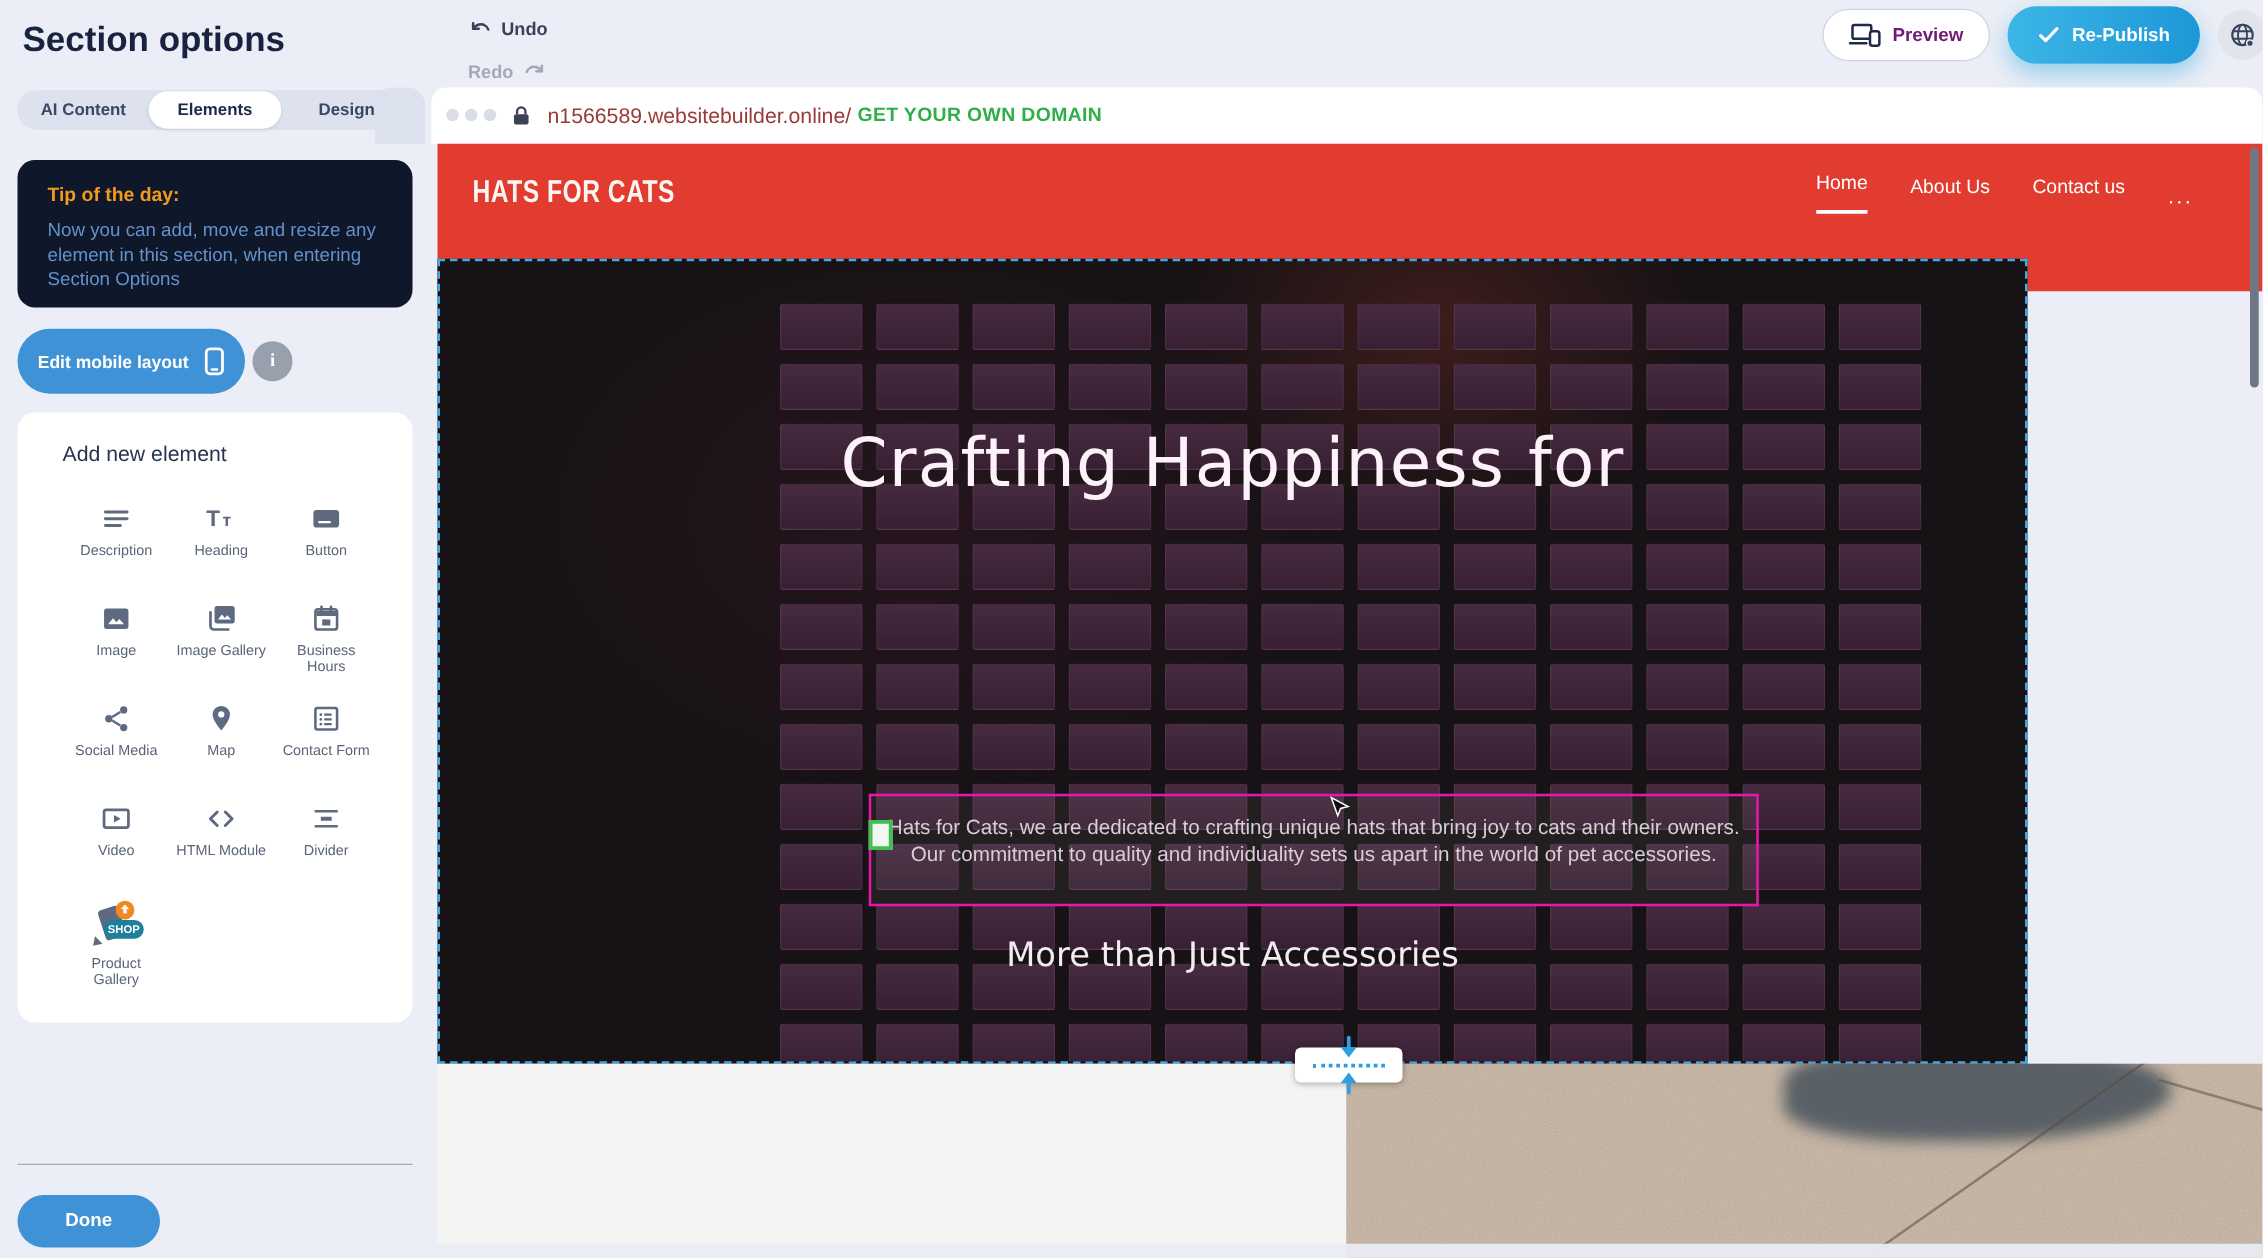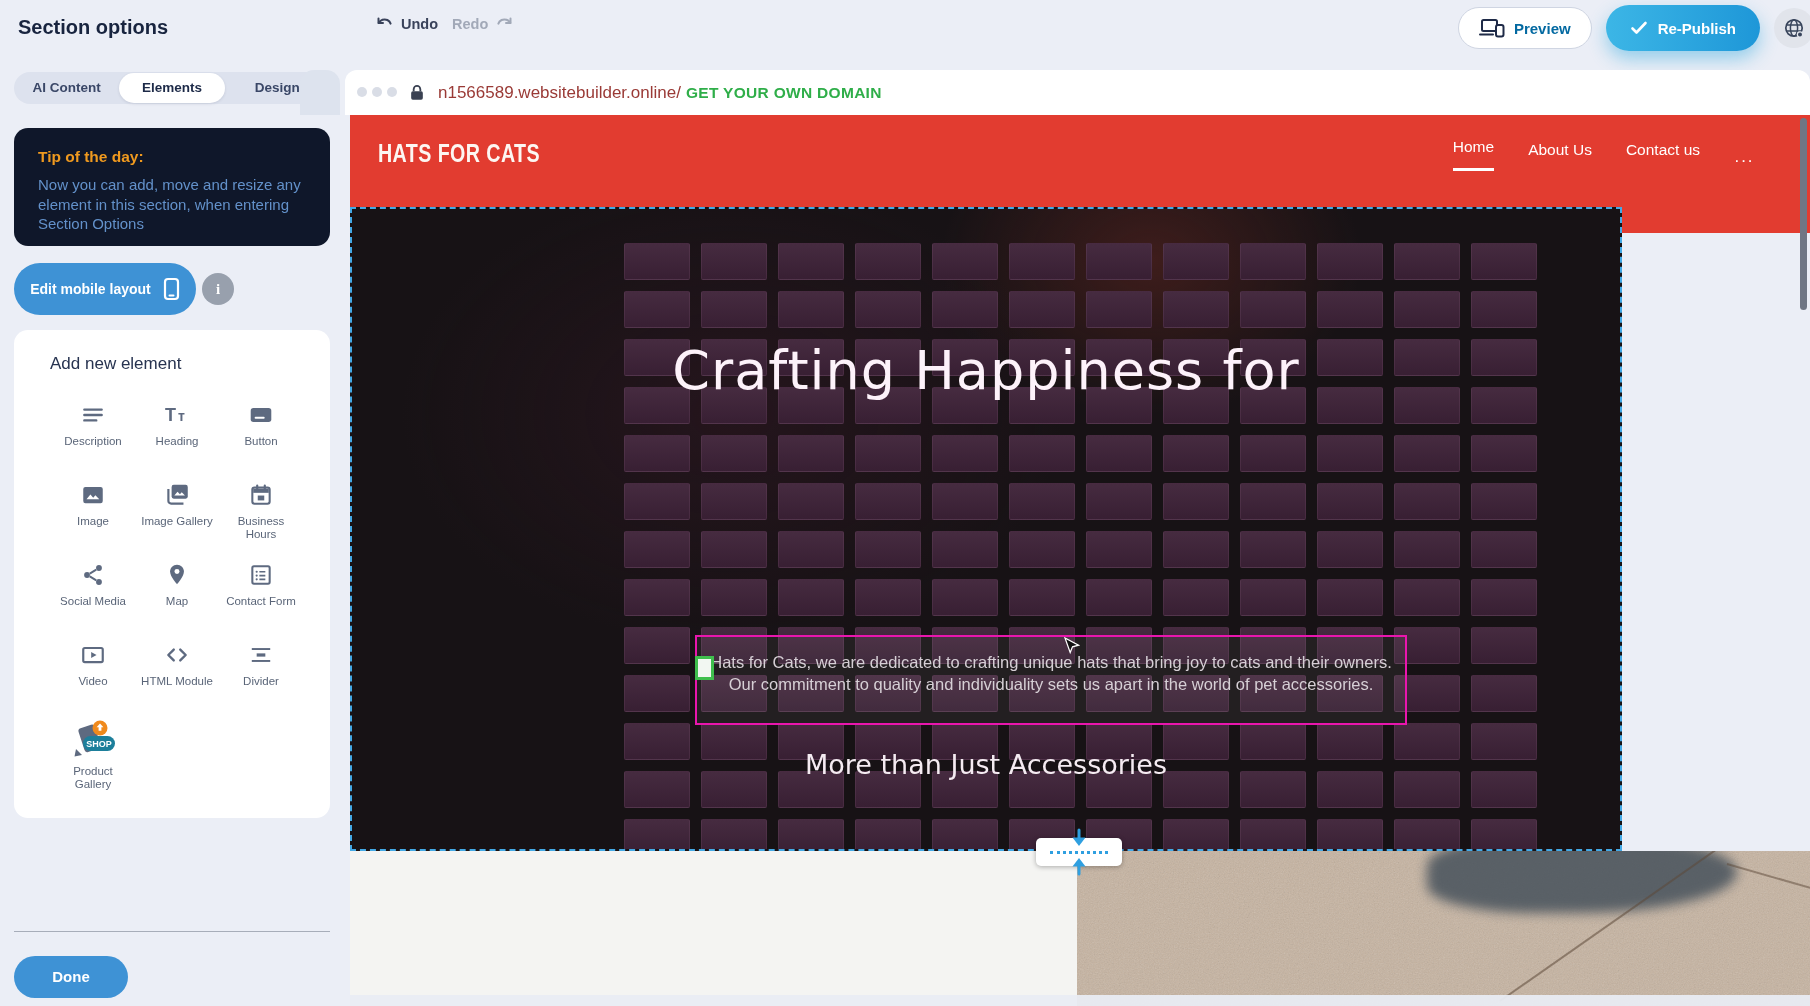--- a/index.html
+++ b/index.html
@@ -1,26 +1,26 @@
 <!DOCTYPE html>
 <html style="--accent_blue: #3e92d5; --publish_blue: #2aa7dd; --header_red: #e23c30; --selection_pink: #e916ae; --selection_blue: #43a9e6; --tip_orange: #f09a1f; --tip_blue: #6391ca; --url_color: #9a3a36; --domain_green: #2fae49; --icon_slate: #5e6a80;"><head>
 <meta charset="utf-8">
 <style>
   * { margin:0; padding:0; box-sizing:border-box; }
   html,body { width:1810px; height:1006px; }
   body { position:relative; overflow:hidden; background:#ebeef6; font-family:"Liberation Sans", sans-serif; }
   .abs { position:absolute; }
 
   
-  .app-title { left:18px; top:16px; font-size:20px; font-weight:bold; color:#18243f; }
-  .undo-redo { left:374px; top:14px; display:flex; align-items:center; gap:14px; }
+  .app-title { left:18px; top:16px; font-size:28px; font-weight:bold; color:#18243f; }
+  .undo-redo { left:374px; top:14px; display:flex; align-items:center; gap:14px;flex-direction:column; }
   .ur-btn { display:flex; align-items:center; gap:7px; font-size:14.5px; font-weight:bold; color:#39425a; cursor:pointer; }
   .ur-btn.disabled { color:#a2a9b8; }
   .topbar-right { right:0px; top:0px; height:56px; display:flex; align-items:center; gap:14px; padding-right:4px; }
-  .preview-btn { display:flex; align-items:center; gap:9px; background:#fff; border:1.5px solid #cfd5e2; border-radius:21px; height:42px; padding:0 20px; font-size:15px; font-weight:bold; color:#0369a1; cursor:pointer; }
+  .preview-btn { display:flex; align-items:center; gap:9px; background:#fff; border:1.5px solid #cfd5e2; border-radius:21px; height:42px; padding:0 20px; font-size:15px; font-weight:bold; color:#701a75; cursor:pointer; }
   .republish-btn { display:flex; align-items:center; gap:10px; background:linear-gradient(90deg,#3cb6e6,#1e97d8); border-radius:23px; height:46px; padding:0 24px; font-size:15px; font-weight:bold; color:#fff; box-shadow:0 8px 18px rgba(42,167,221,.45); cursor:pointer; }
   .globe-wrap { width:40px; height:40px; border-radius:50%; background:#e1e4eb; display:flex; align-items:center; justify-content:center; margin-right:-8px; cursor:pointer; }
 
   
   .tabs { left:14px; top:72px; width:316px; height:32px; background:#dde2ee; border-radius:16px; display:flex; align-items:center; }
   .tab { flex:1; text-align:center; font-size:13.5px; font-weight:bold; color:#3a4767; height:32px; line-height:32px; cursor:pointer; }
   .tab.active { background:#fff; border-radius:16px; height:30px; line-height:30px; color:#1d2a48; box-shadow:0 1px 3px rgba(30,40,70,.12); }
   .tip-card { left:14px; top:128px; width:316px; height:118px; background:#0f172a; border-radius:14px; padding:20px 24px; }
   .tip-title { font-size:15.5px; font-weight:bold; color:var(--tip_orange); }
   .tip-body { margin-top:9px; font-size:15px; line-height:19.5px; color:var(--tip_blue); }

